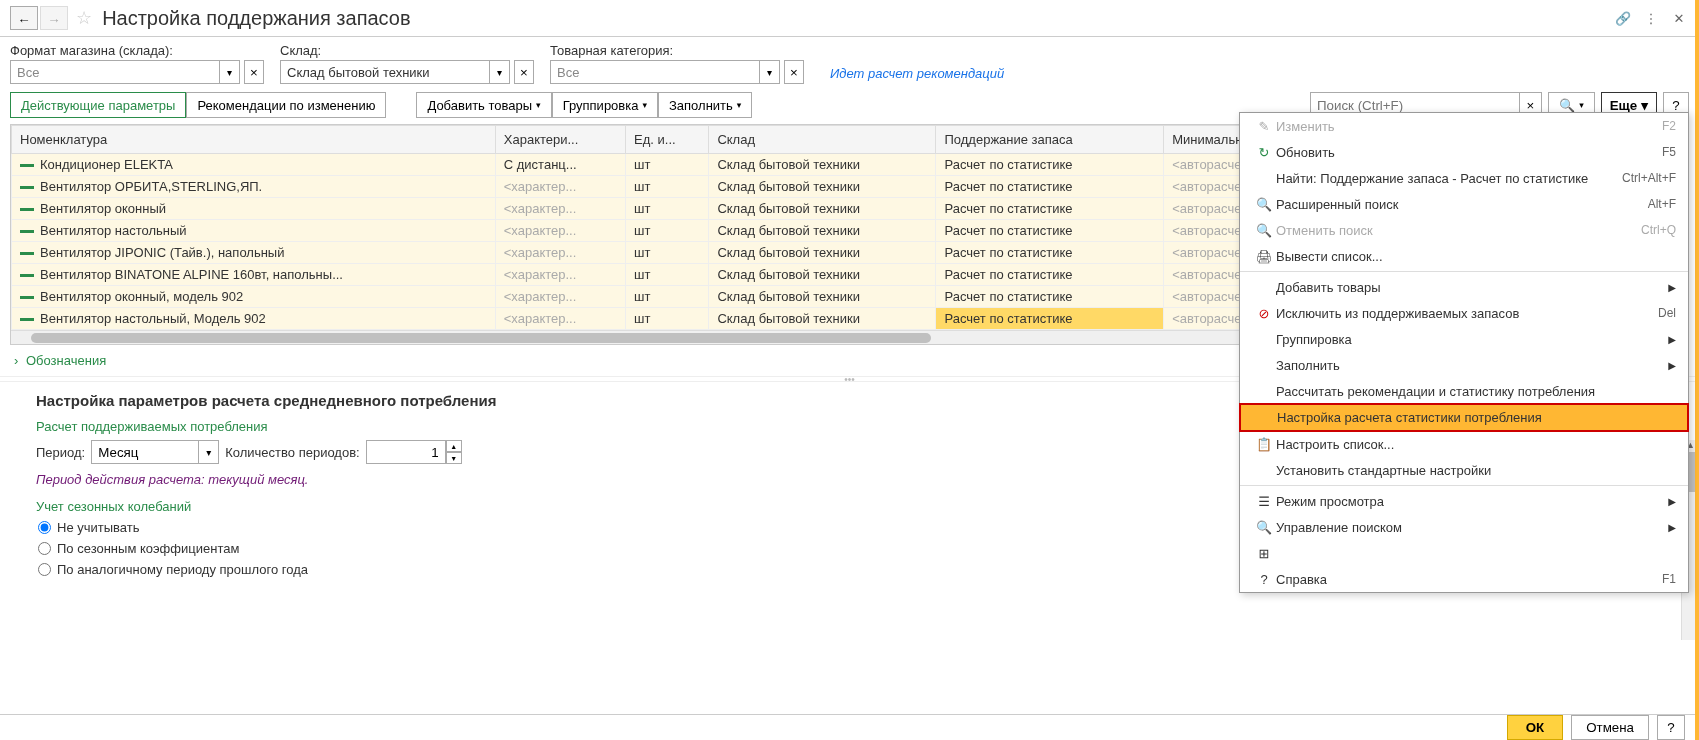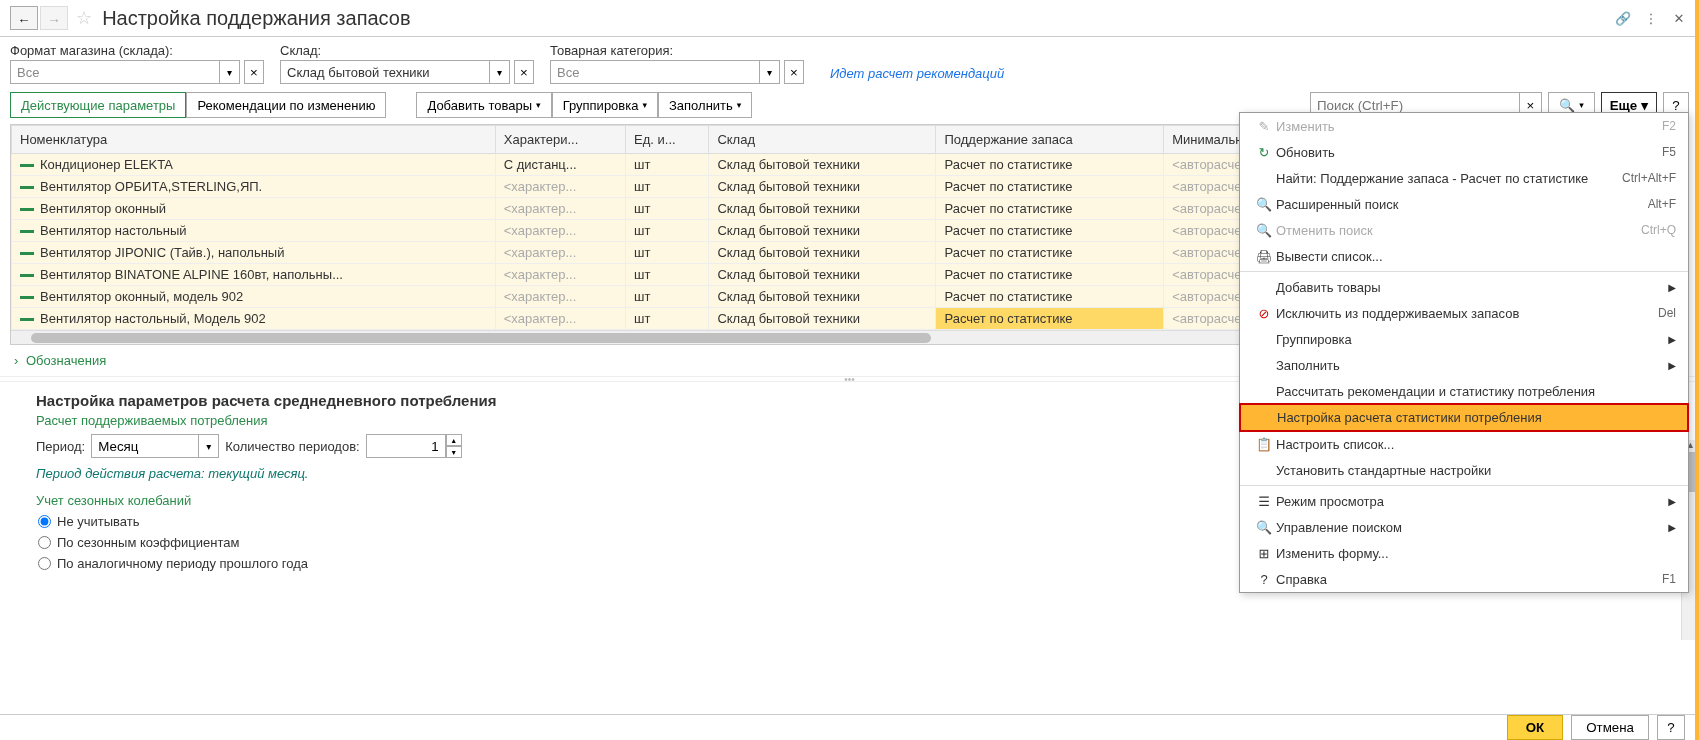--- a/index.html
+++ b/index.html
@@ -49,28 +49,28 @@
 
 
 .legend-row { padding: 8px 14px; color: #2a8c4a; font-size: 13px; cursor: pointer; }
 .legend-row .chev { color: #2a8c4a; margin-right: 4px; }
 
 
 .splitter { height: 6px; display: flex; align-items: center; justify-content: center; color: #bbb; font-size: 10px; border-top: 1px solid #eee; border-bottom: 1px solid #eee; }
 
 
 .section { padding: 10px 14px 4px 36px; }
-.section-title { font-size: 15px; font-weight: bold; margin-bottom: 4px; }
+.section-title { font-size: 15px; font-weight: bold; margin-bottom: 10px; }
 .section-sub { color: #2a8c4a; font-size: 13px; margin-bottom: 6px; }
 .form-row { display: flex; align-items: center; gap: 6px; margin-bottom: 8px; }
 .small-input { height: 24px; border: 1px solid #aaa; padding: 0 6px; }
 .num-input { width: 80px; text-align: right; }
 .spinner-btns { display: flex; flex-direction: column; }
 .spinner-btns button { width: 16px; height: 12px; border: 1px solid #aaa; background: #fff; font-size: 7px; line-height: 1; padding: 0; }
-.hint { color: #0f766e; font-style: italic; margin-bottom: 12px; }
+.hint { color: #701a75; font-style: italic; margin-bottom: 12px; }
 .radio-row { display: flex; align-items: center; gap: 6px; margin-bottom: 6px; padding-left: 2px; }
 .radio-row input { margin: 0; }
 
 
 .footer { position: absolute; bottom: 0; left: 0; right: 0; padding: 0 14px; border-top: 1px solid #ccc; display: flex; justify-content: flex-end; gap: 8px; background: #fff; }
 .ok-btn { background: #ffd23f; border: 1px solid #d4a800; padding: 4px 18px; font-weight: bold; cursor: pointer; }
 .cancel-btn { background: #fff; border: 1px solid #aaa; padding: 4px 14px; cursor: pointer; }
 .help-small { width: 28px; border: 1px solid #aaa; background: #fff; cursor: pointer; }
 
 
@@ -386,21 +386,20 @@
       <span class="dd-label">Режим просмотра</span>
       <span class="dd-submenu-arrow">▶</span>
     </div>
     <div class="dd-item">
       <span class="dd-icon">🔍</span>
       <span class="dd-label">Управление поиском</span>
       <span class="dd-submenu-arrow">▶</span>
     </div>
     <div class="dd-item">
       <span class="dd-icon">⊞</span>
-      <span class="dd-label">Изменить форму...</span>
     </div>
     <div class="dd-item">
       <span class="dd-icon">?</span>
       <span class="dd-label">Справка</span>
       <span class="dd-shortcut">F1</span>
     </div>
   </div>
 
 <div class="right-scroll">
   <div style="text-align:center;font-size:9px;color:#666">▲</div>

